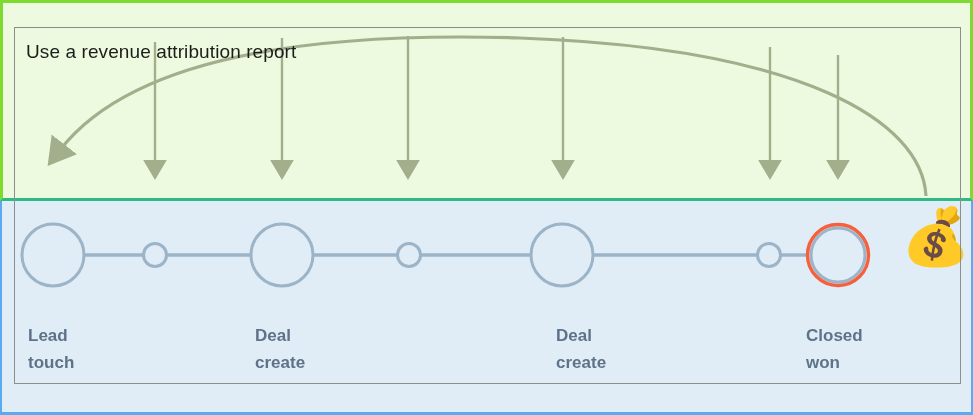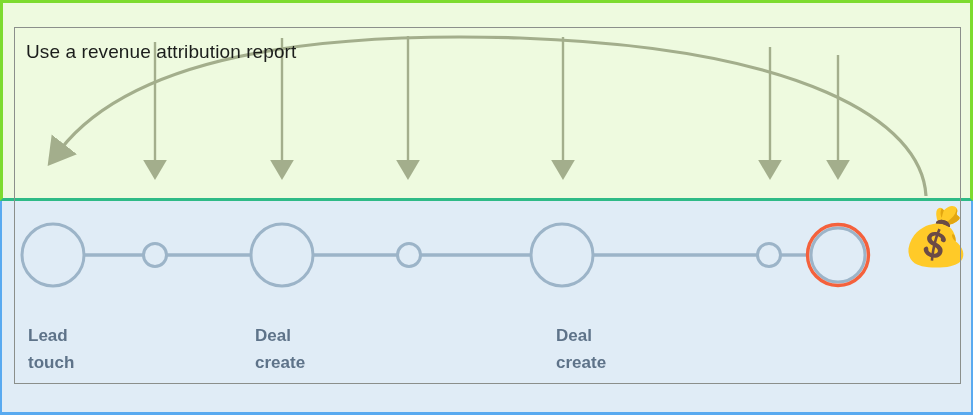--- a/index.html
+++ b/index.html
@@ -147,18 +147,20 @@
 
   <div class="stage-label" style="left:28px; top:322px;">Lead
 touch</div>
 
   <div class="stage-label" style="left:255px; top:322px;">Deal
 create</div>
 
   <div class="stage-label" style="left:556px; top:322px;">Deal
 create</div>
 
+  <div class="stage-label" style="left:806px; top:322px;">Closed
+won</div>
 
   <div class="money-bag">💰</div>
 
   <div class="inner-box"></div>
 
 </div>
 
 </body></html>

